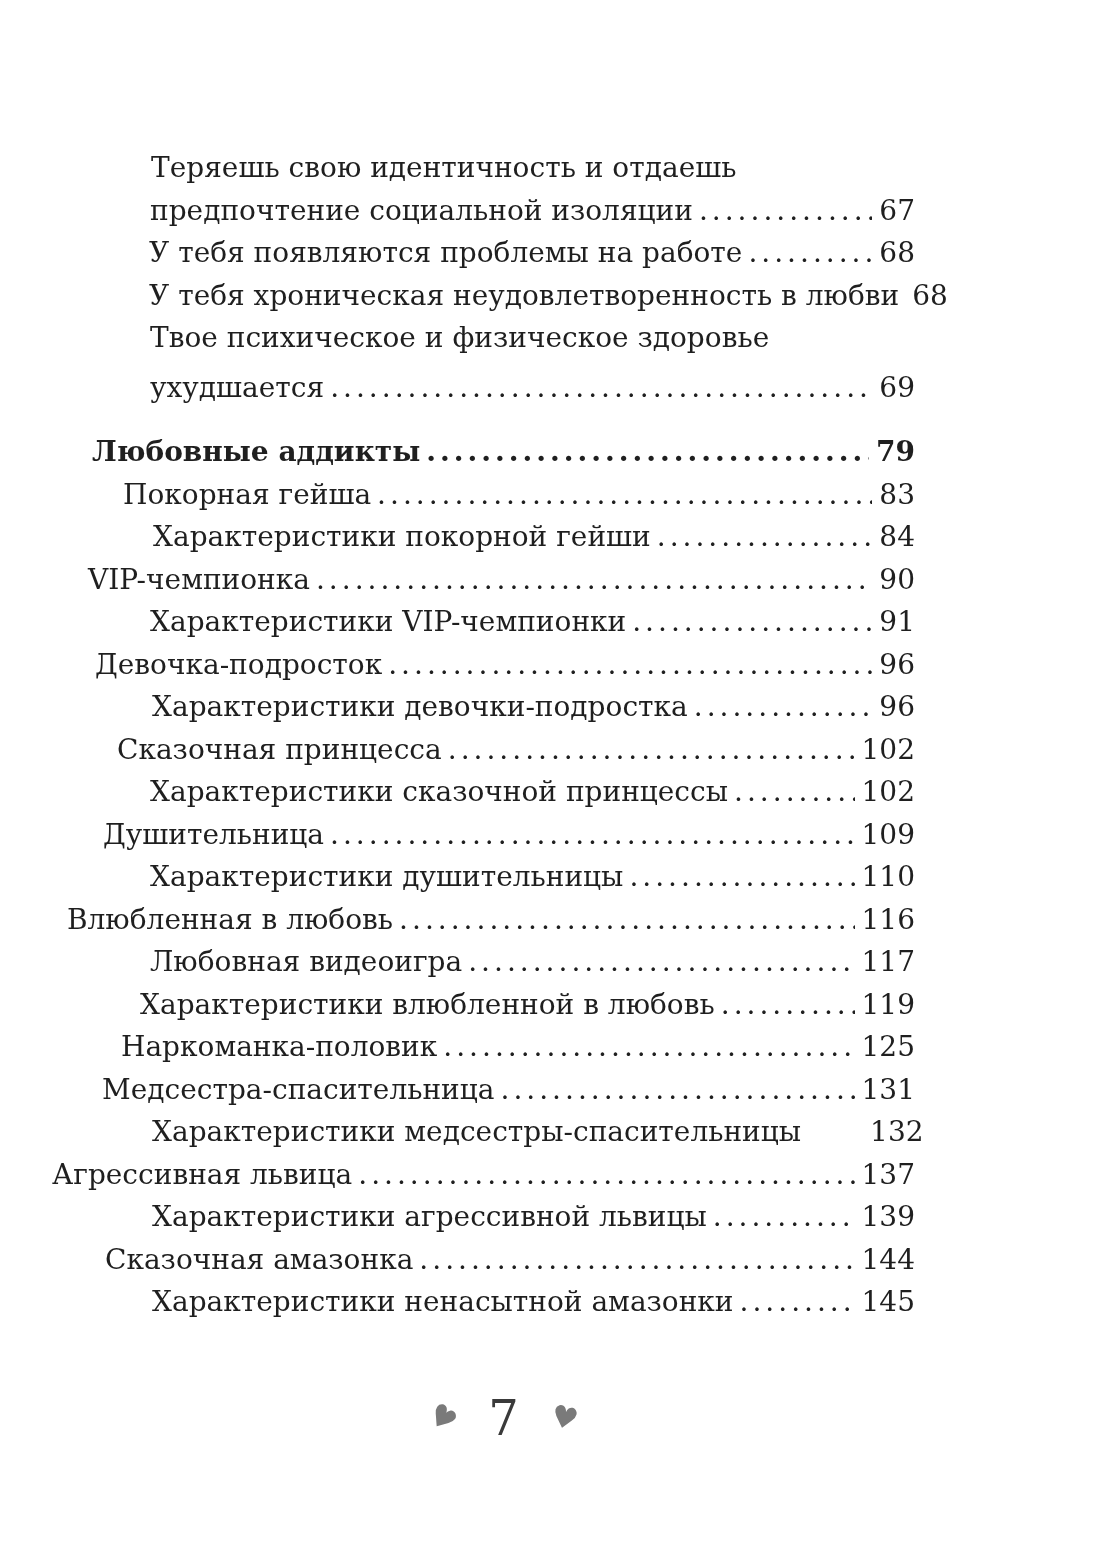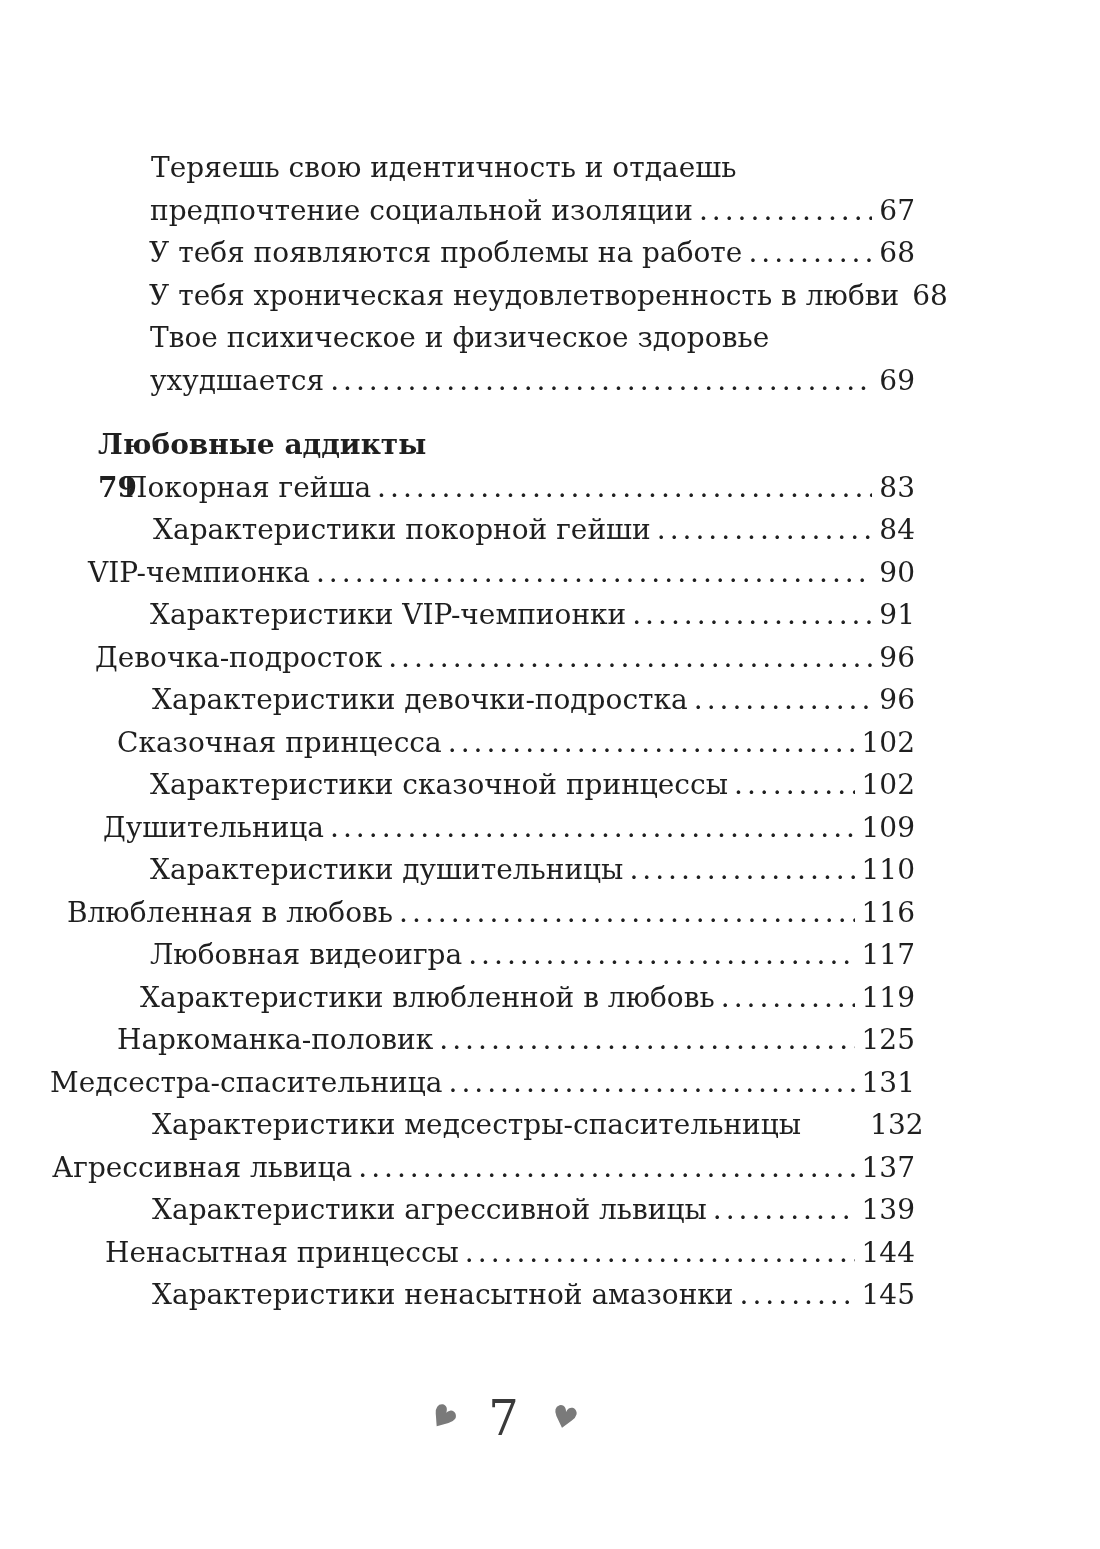--- a/index.html
+++ b/index.html
@@ -89,26 +89,26 @@
         <span class="pg">68</span>
       </div>
       <div class="toc-row lvl2" style="padding-left: 149px;">
         <span class="toc-text">У тебя хроническая неудовлетворенность в любви</span>
         <span class="dots"></span>
         <span class="pg">68</span>
       </div>
       <div class="toc-row lvl2" style="padding-left: 150px;">
         <span class="toc-text">Твое психическое и физическое здоровье</span>
       </div>
-      <div class="toc-row lvl2" style="padding-left: 150px;">
+      <div class="toc-row lvl2" style="padding-left: 150px; margin-top: 7px;">
         <span class="toc-text">ухудшается</span>
         <span class="dots"></span>
         <span class="pg">69</span>
       </div>
-      <div class="toc-row lvl0 bold gap" style="padding-left: 92px; flex-direction: column;">
+      <div class="toc-row lvl0 bold gap" style="padding-left: 92px;">
         <span class="toc-text">Любовные аддикты</span>
         <span class="dots"></span>
         <span class="pg">79</span>
       </div>
       <div class="toc-row lvl1" style="padding-left: 123px;">
         <span class="toc-text">Покорная гейша</span>
         <span class="dots"></span>
         <span class="pg">83</span>
       </div>
       <div class="toc-row lvl2" style="padding-left: 153px;">
@@ -164,47 +164,47 @@
       <div class="toc-row lvl2" style="padding-left: 150px;">
         <span class="toc-text">Любовная видеоигра</span>
         <span class="dots"></span>
         <span class="pg">117</span>
       </div>
       <div class="toc-row lvl2" style="padding-left: 140px;">
         <span class="toc-text">Характеристики влюбленной в любовь</span>
         <span class="dots"></span>
         <span class="pg">119</span>
       </div>
-      <div class="toc-row lvl1" style="padding-left: 117px;">
+      <div class="toc-row lvl1" style="padding-left: 77px; margin-left: 44px;">
         <span class="toc-text">Наркоманка-половик</span>
         <span class="dots"></span>
         <span class="pg">125</span>
       </div>
-      <div class="toc-row lvl1" style="padding-left: 50px; justify-content: flex-end;">
+      <div class="toc-row lvl1" style="padding-left: 102px; justify-content: flex-end;">
         <span class="toc-text">Медсестра-спасительница</span>
         <span class="dots"></span>
         <span class="pg">131</span>
       </div>
       <div class="toc-row lvl2" style="padding-left: 152px; gap: 28px;">
         <span class="toc-text">Характеристики медсестры-спасительницы</span>
         <span class="dots"></span>
         <span class="pg">132</span>
       </div>
       <div class="toc-row lvl1" style="padding-left: 52px; align-items: center;">
         <span class="toc-text">Агрессивная львица</span>
         <span class="dots"></span>
         <span class="pg">137</span>
       </div>
       <div class="toc-row lvl2" style="padding-left: 152px;">
         <span class="toc-text">Характеристики агрессивной львицы</span>
         <span class="dots"></span>
         <span class="pg">139</span>
       </div>
       <div class="toc-row lvl1" style="padding-left: 105px;">
-        <span class="toc-text">Ненасытная принцессы</span>
+        <span class="toc-text">Сказочная амазонка</span>
         <span class="dots"></span>
         <span class="pg">144</span>
       </div>
       <div class="toc-row lvl2" style="padding-left: 152px;">
         <span class="toc-text">Характеристики ненасытной амазонки</span>
         <span class="dots"></span>
         <span class="pg">145</span>
       </div>
     </div>
   <div class="footer">

